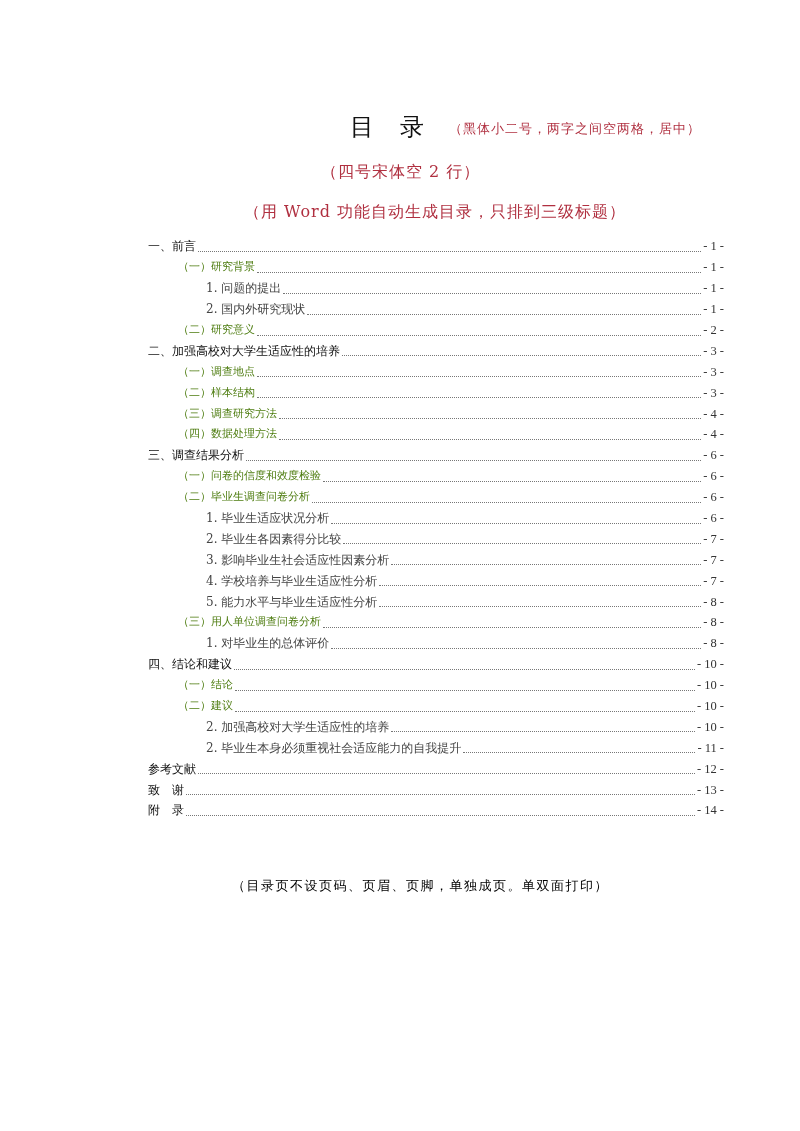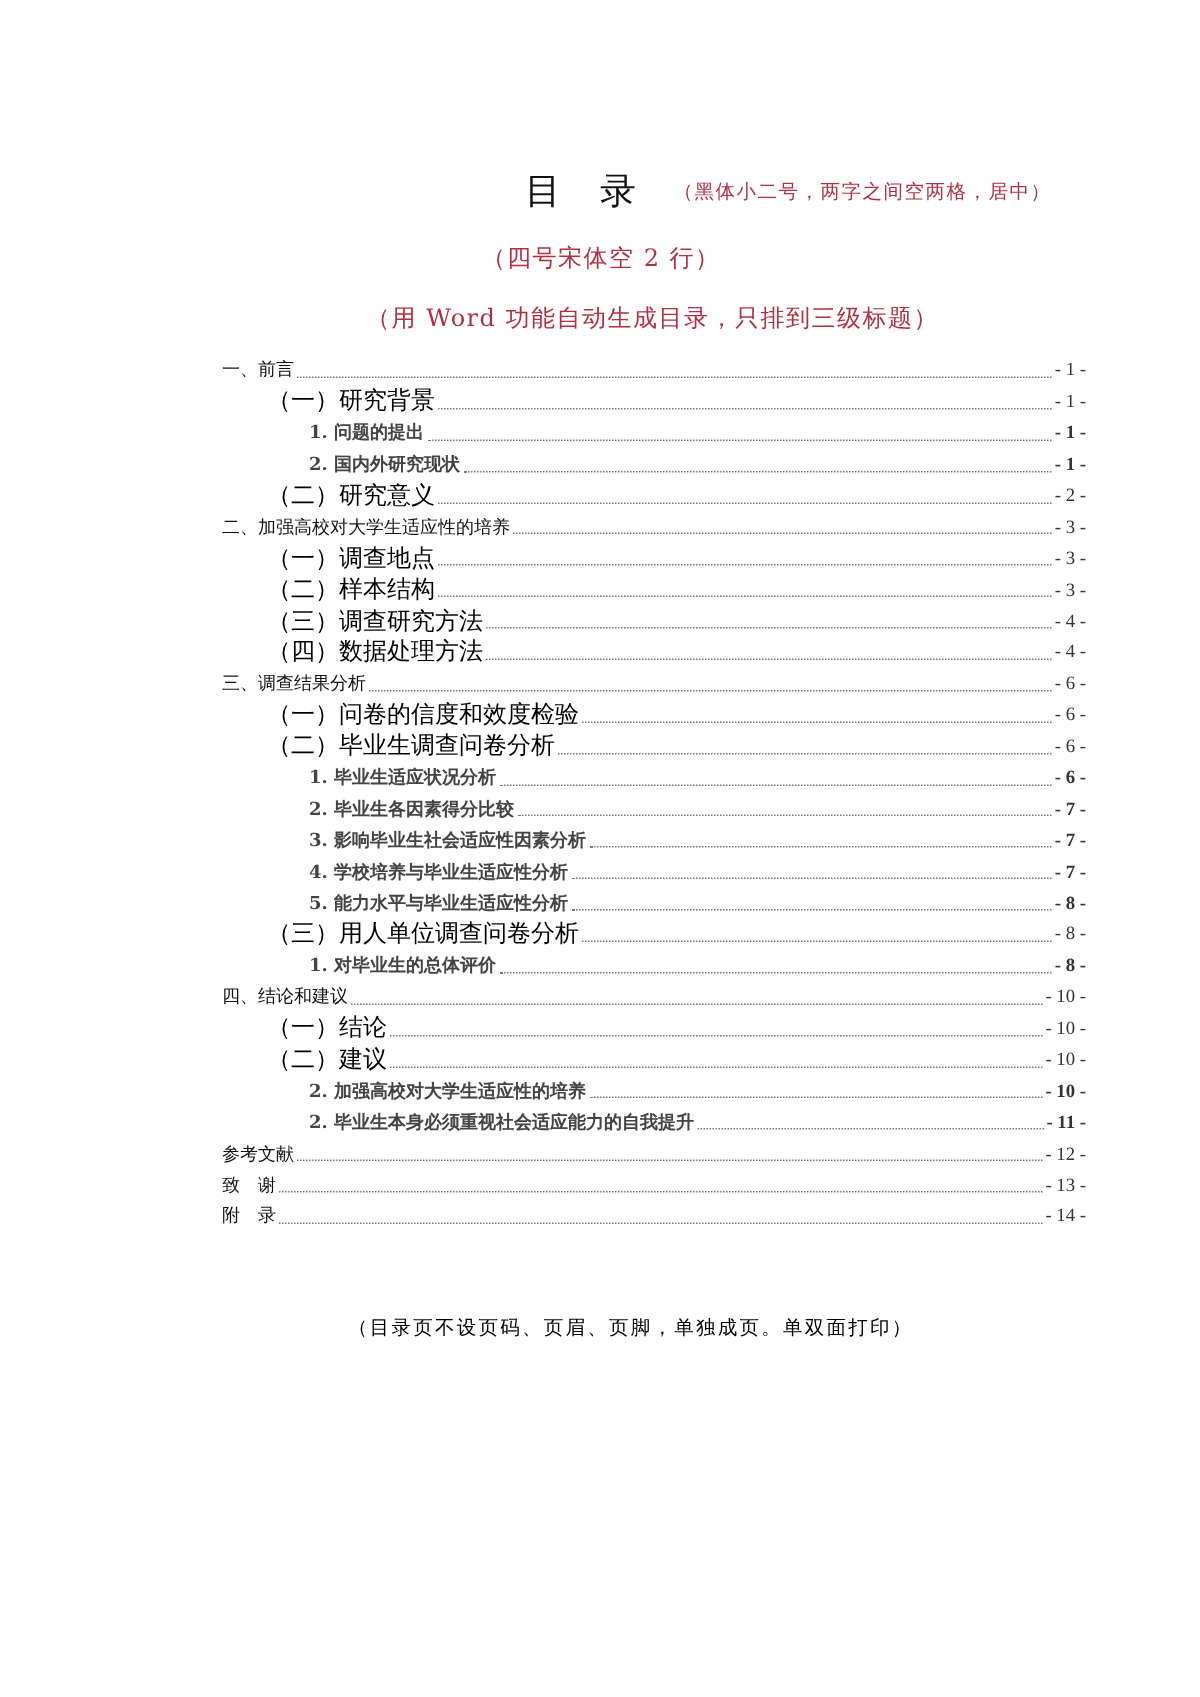--- a/index.html
+++ b/index.html
@@ -108,24 +108,24 @@
     color: #333;
   }
   .lvl1 .label {
     font-family: "DejaVu Sans", "Liberation Sans", sans-serif;
     font-size: 12px;
     color: #111;
   }
   .lvl2 { padding-left: 30px; }
   .lvl2 .label {
     font-family: "DejaVu Sans", "Liberation Sans", sans-serif;
-    font-size: 16px;
-    color: #000000;
-  }
-  .lvl3 { padding-left: 58px; font-weight: bold; }
+    font-size: 11px;
+    color: #4d7c0f;
+  }
+  .lvl3 { padding-left: 58px; }
   .lvl3 .label {
     font-family: "DejaVu Serif", "Liberation Serif", serif;
     font-size: 12px;
     color: #444;
   }
   .footer-note {
     position: absolute;
     top: 876px;
     left: 232px;
     font-size: 13px;

